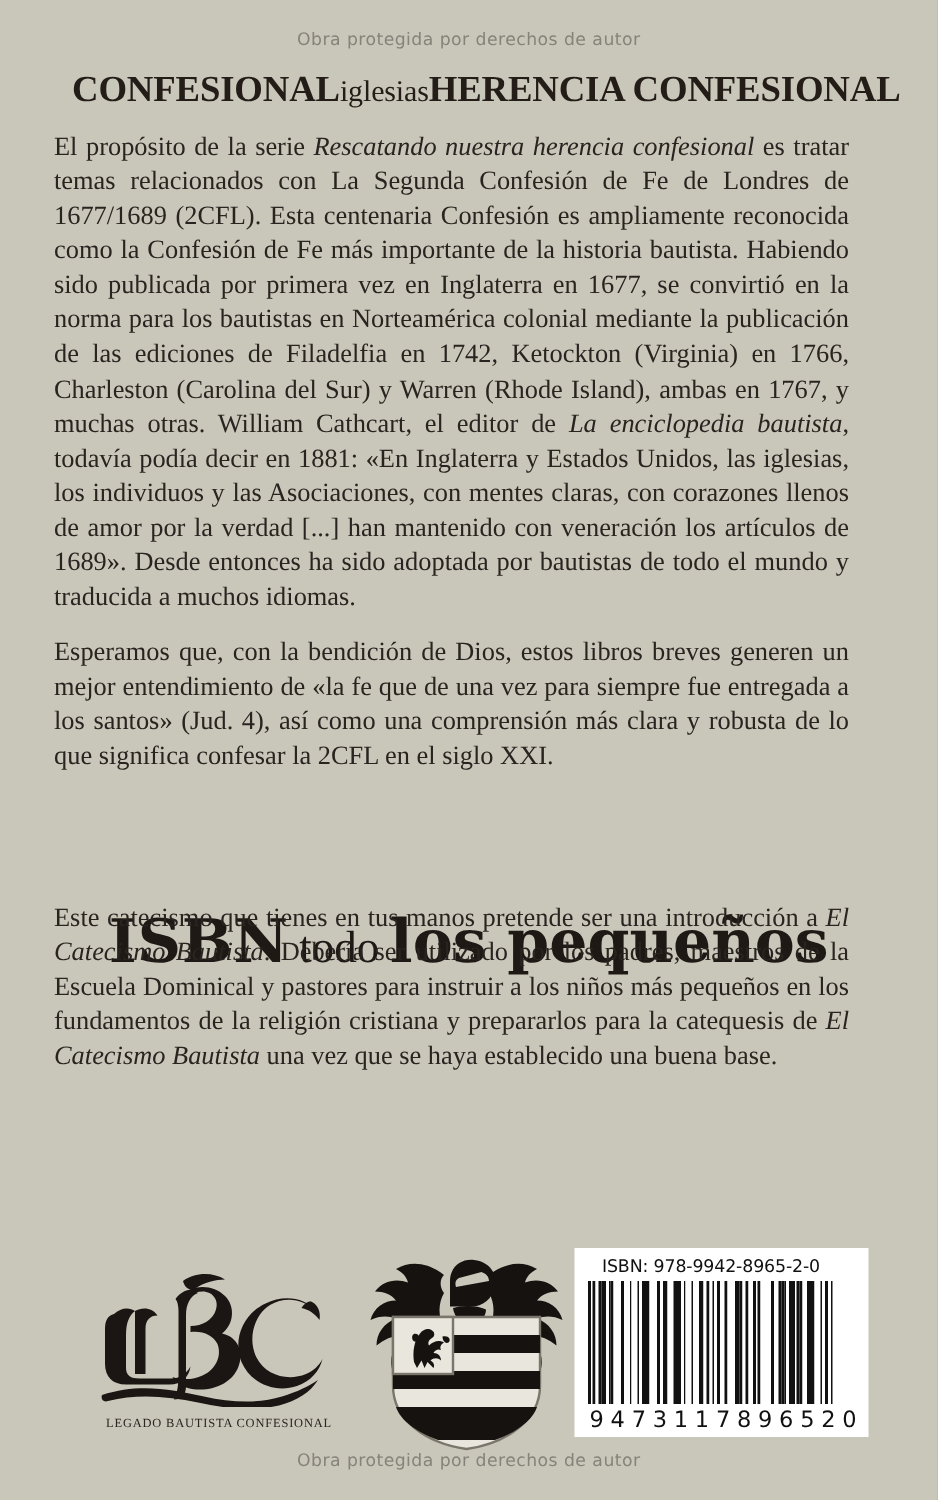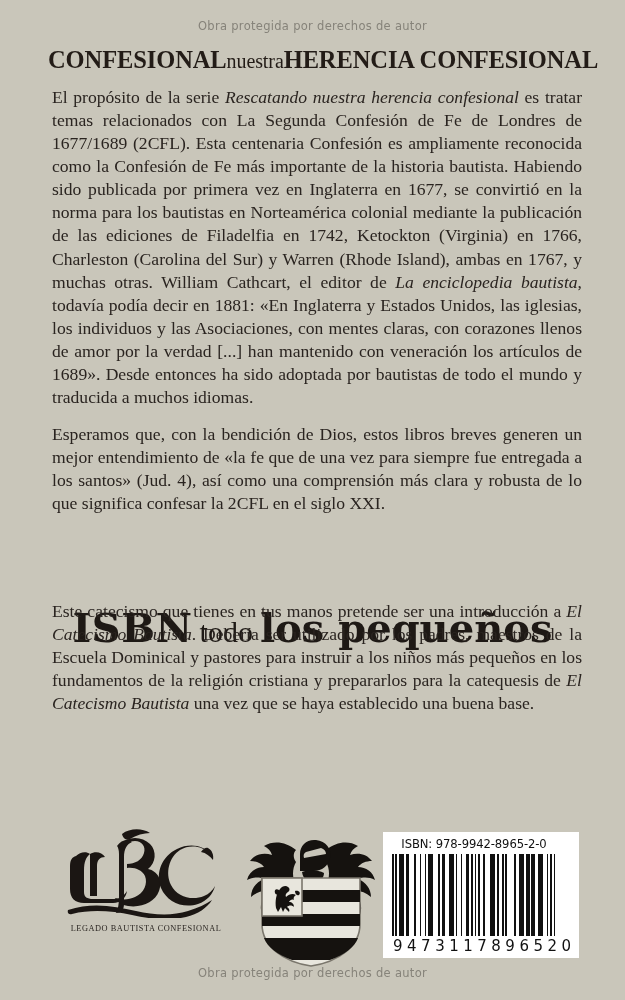--- a/index.html
+++ b/index.html
@@ -46,21 +46,21 @@
     white-space: nowrap;
   }
   .series-heading .small-caps-word {
     font-size: 20px;
     font-weight: normal;
   }
 
   
   .body-block {
     position: absolute;
-    left: 52px;
+    left: 36px;
     width: 530px;
   }
   .para {
     font-size: 17.6px;
     line-height: 1.312;
     text-align: justify;
     text-align-last: left;
     margin: 0 0 0 0;
     color: #2a2420;
     hyphens: manual;
@@ -106,21 +106,21 @@
     left: 0;
     top: 820px;
     width: 625px;
     height: 145px;
   }
 
   
   .lbc-logo {
     position: absolute;
     left: 62px;
-    top: 6px;
+    top: 26px;
     width: 168px;
     height: 115px;
   }
   .lbc-mark {
     width: 168px;
     height: 92px;
     display: block;
   }
   .lbc-caption {
     position: absolute;
@@ -185,21 +185,21 @@
   .bc-digits .grp-right { letter-spacing: 4.5px; margin-right: 2px; }
 </style>
 </head>
 <body>
 
 <div class="page">
 
   <div class="watermark watermark-top">Obra protegida por derechos de autor</div>
 
   <div class="series-heading">
-    <span>CONFESIONAL</span><span class="small-caps-word">nuestra</span><span>HERENCIA CONFESIONAL</span>
+    <span>CONFESIONAL</span><span class="small-caps-word">iglesias</span><span>HERENCIA CONFESIONAL</span>
   </div>
 
   <div class="body-block" id="block-a">
     <p class="para"><span>El propósito de la serie </span><i>Rescatando nuestra herencia confesional</i><span> es tratar temas relacionados con La Segunda Confesión de Fe de Londres de 1677/1689 (2CFL). Esta centenaria Confesión es ampliamente reconocida como la Confesión de Fe más importante de la historia bautista. Habiendo sido publicada por primera vez en Inglaterra en 1677, se convirtió en la norma para los bautistas en Norteamérica colonial mediante la publicación de las ediciones de Filadelfia en 1742, Ketockton (Virginia) en 1766, Charleston (Carolina del Sur) y Warren (Rhode Island), ambas en 1767, y muchas otras. William Cathcart, el editor de </span><i>La enciclopedia bautista</i><span>, todavía podía decir en 1881: «En Inglaterra y Estados Unidos, las iglesias, los individuos y las Asociaciones, con mentes claras, con corazones llenos de amor por la verdad [...] han mantenido con veneración los artículos de 1689». Desde entonces ha sido adoptada por bautistas de todo el mundo y traducida a muchos idiomas.</span></p>
     <p class="para">Esperamos que, con la bendición de Dios, estos libros breves generen un mejor entendimiento de «la fe que de una vez para siempre fue entregada a los santos» (Jud. 4), así como una comprensión más clara y robusta de lo que significa confesar la 2CFL en el siglo XXI.</p>
   </div>
 
   <div class="book-title">
     <span class="t-leche">ISBN</span><span class="t-para">todo</span><span class="t-peq">los pequeños</span>
   </div>

